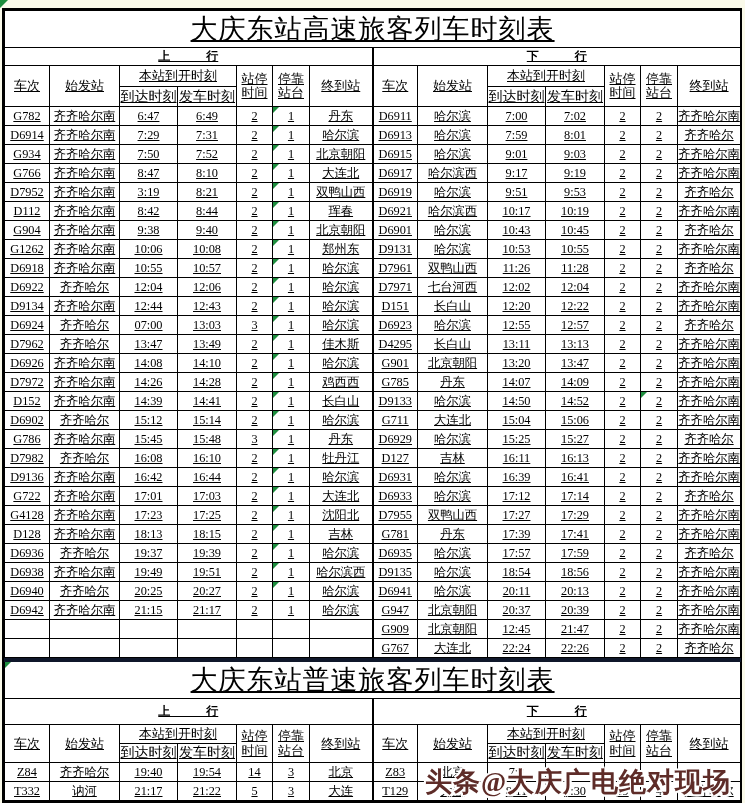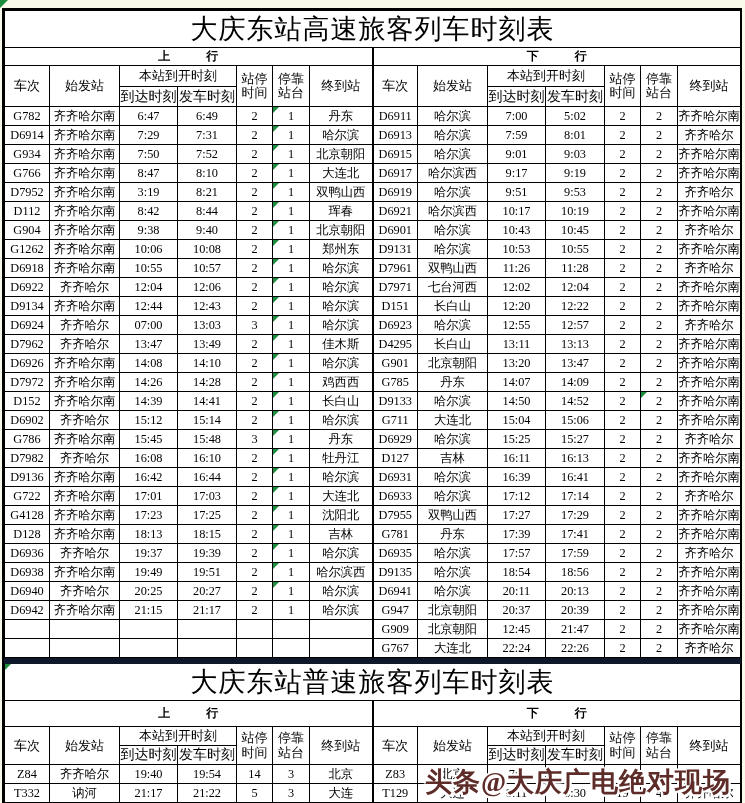--- a/index.html
+++ b/index.html
@@ -6,22 +6,22 @@
   body{
     width:745px;height:803px;position:relative;overflow:hidden;
     background:#fafaea;
     font-family:"Liberation Serif","DejaVu Serif",serif;
     color:#000;
   }
   .sheet{
     position:absolute;left:2px;top:8px;width:736px;
     background:#fff;border:2px solid #000;
   }
-  table.tt{border-collapse:collapse;table-layout:fixed;width:100%;}
-  table.tt.t2{border-top:6px solid #0f172a;}
+  table.tt{border-collapse:collapse;table-layout:fixed;width:100%;text-decoration:underline;}
+  table.tt.t2{border-top:4px solid #0f172a;}
   td{
     border:1px solid #000;text-align:center;vertical-align:middle;
     padding:0;position:relative;overflow:hidden;white-space:nowrap;
   }
   td.title{font-size:27px;height:32px;letter-spacing:1px;}
   .t2 td.title{height:35px;}
   td.dir{font-size:12px;font-weight:bold;height:17px;}
   .t2 td.dir{height:25px;}
   tr.hdr td{font-size:13px;height:20px;}
   tr.hdr2 td{font-size:14px;height:19px;}
@@ -105,21 +105,21 @@
           <td>G782</td>
           <td>齐齐哈尔南</td>
           <td>6:47</td>
           <td>6:49</td>
           <td>2</td>
           <td class="flag">1</td>
           <td>丹东</td>
           <td class="half-div">D6911</td>
           <td>哈尔滨</td>
           <td>7:00</td>
-          <td>5:02</td>
+          <td>7:02</td>
           <td>2</td>
           <td>2</td>
           <td>齐齐哈尔南</td>
         </tr>
         <tr>
           <td>D6914</td>
           <td>齐齐哈尔南</td>
           <td>7:29</td>
           <td>7:31</td>
           <td>2</td>

